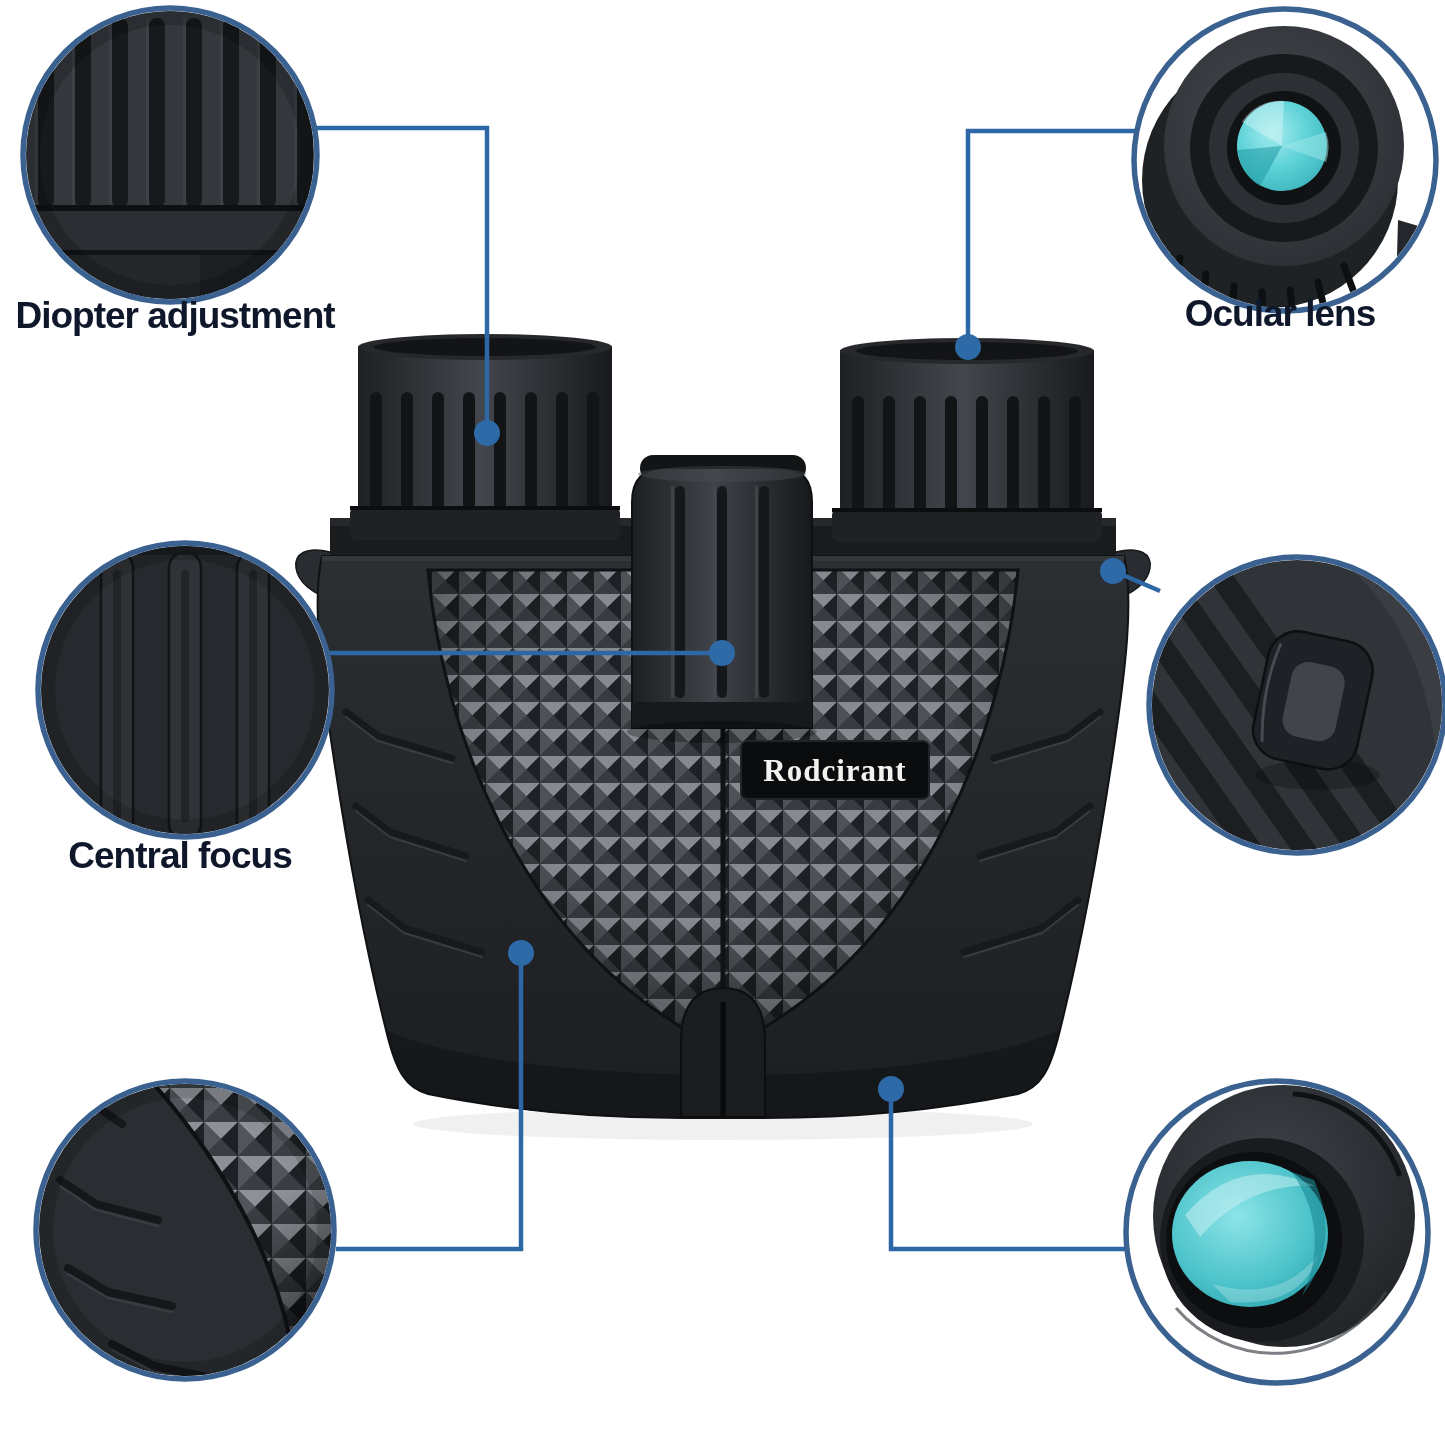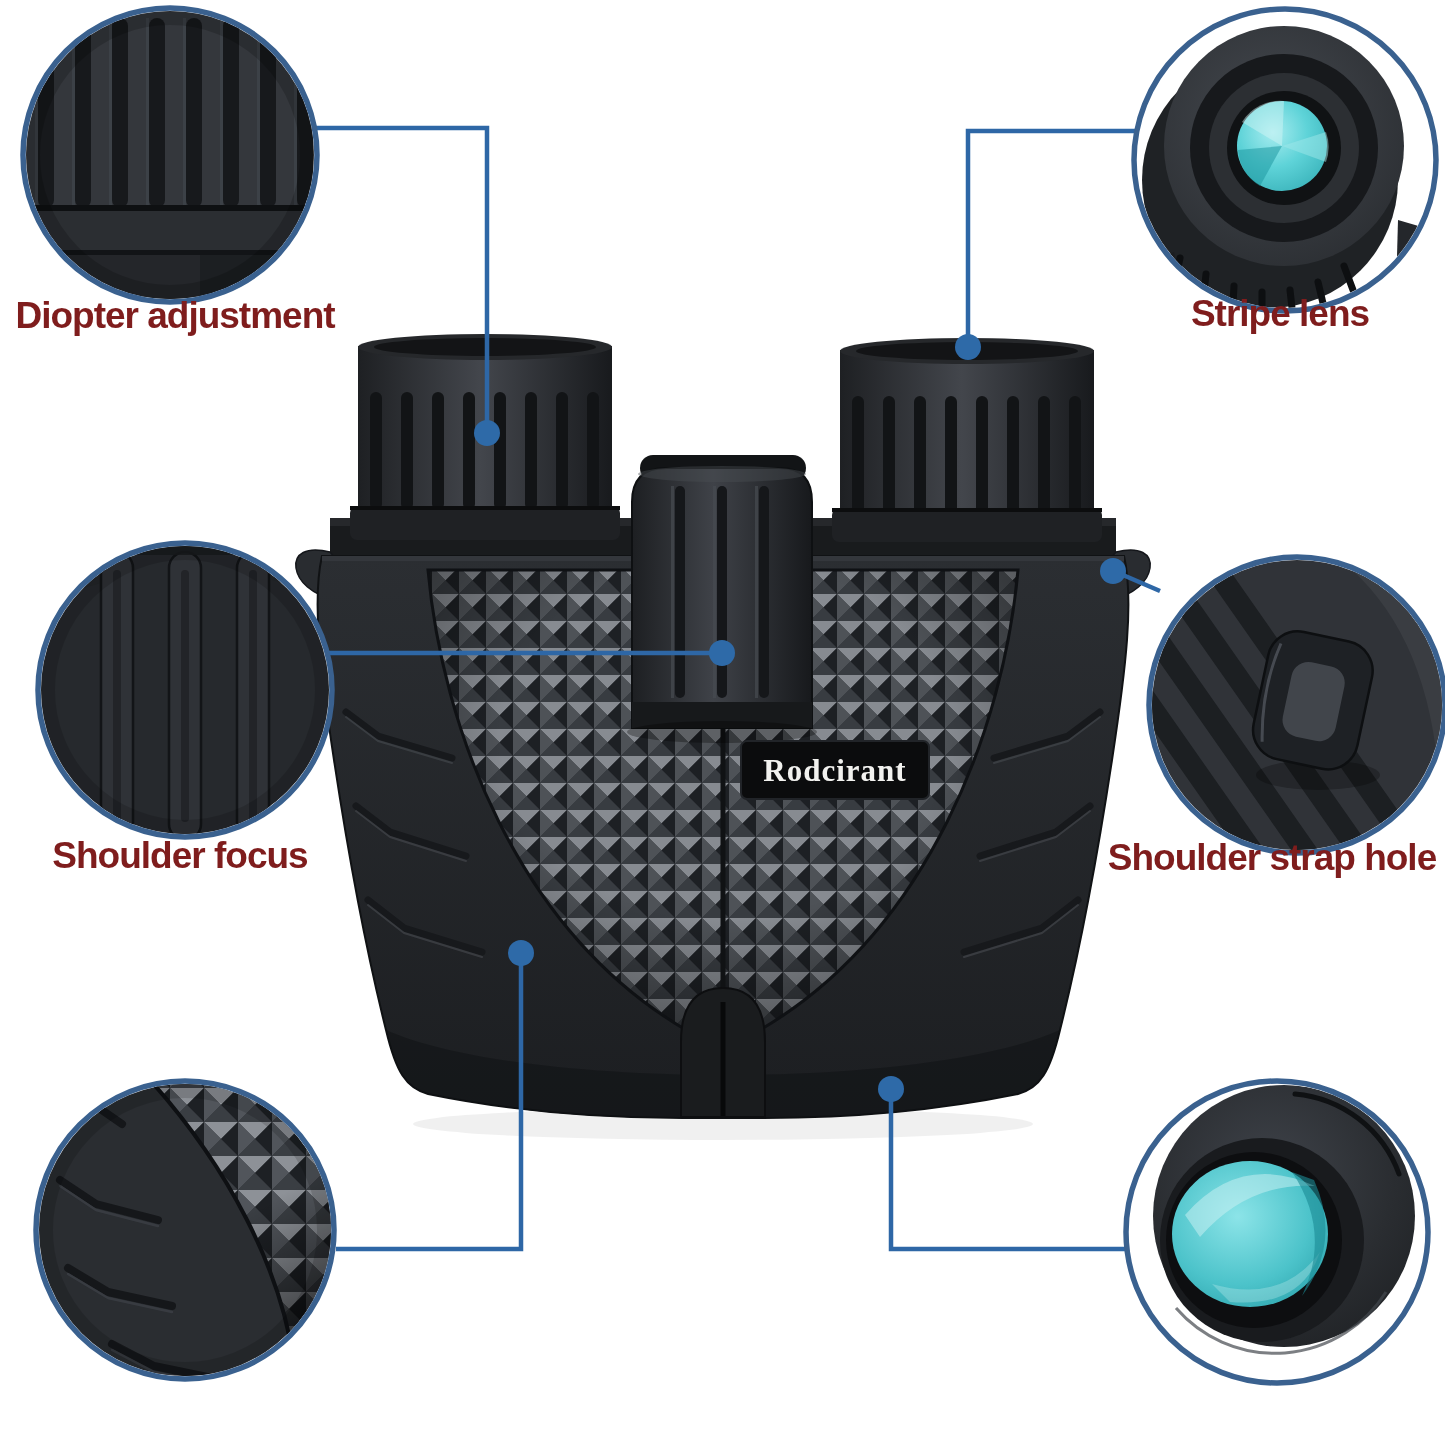--- a/index.html
+++ b/index.html
@@ -4,21 +4,21 @@
 <style>
   html,body{margin:0;padding:0;background:#fff;}
   .stage{
     position:relative;width:1445px;height:1445px;background:#ffffff;
     font-family:"Liberation Sans", sans-serif;overflow:hidden;
   }
   .stage svg{position:absolute;left:0;top:0;}
   .callout-label{
     position:absolute;transform:translateX(-50%);
     font-weight:bold;font-size:37px;letter-spacing:-1px;
-    color:#7f1d1d;white-space:nowrap;
+    color:#0f172a;white-space:nowrap;
   }
 </style>
 </head>
 <body>
 
 <div class="stage">
 
 <svg width="1445" height="1445" viewBox="0 0 1445 1445">
   <defs>
     <linearGradient id="barrelGrad" x1="0" y1="0" x2="1" y2="0">
@@ -361,17 +361,16 @@
       <ellipse cx="1250" cy="1234" rx="78" ry="73" fill="url(#tealGrad2)"></ellipse>
       <path d="M1185 1215 Q1240 1152 1315 1186 Q1248 1182 1200 1237 Z" fill="#cdf2f3" opacity="0.5"></path>
       <path d="M1212 1284 Q1282 1304 1320 1252 Q1302 1308 1230 1302 Z" fill="#cdf2f3" opacity="0.3"></path>
       <path d="M1292 1172 Q1332 1232 1302 1296 Q1342 1242 1314 1180 Z" fill="#1a8a94" opacity="0.6"></path>
     </g>
     <circle cx="1277" cy="1232" r="151" fill="none" stroke="#3a618f" stroke-width="5.5"></circle>
   </g>
 </svg>
 
 <div class="callout-label" style="left:175px;top:295px;">Diopter adjustment</div>
-<div class="callout-label" style="left:1280px;top:293px;">Stripe lens</div>
-<div class="callout-label" style="left:180px;top:835px;">Shoulder focus</div>
-<div class="callout-label" style="left:1272px;top:837px;">Shoulder strap hole</div>
+<div class="callout-label" style="left:1280px;top:293px;">Ocular lens</div>
+<div class="callout-label" style="left:180px;top:835px;">Central focus</div>
 
 </div>
 
 </body></html>

